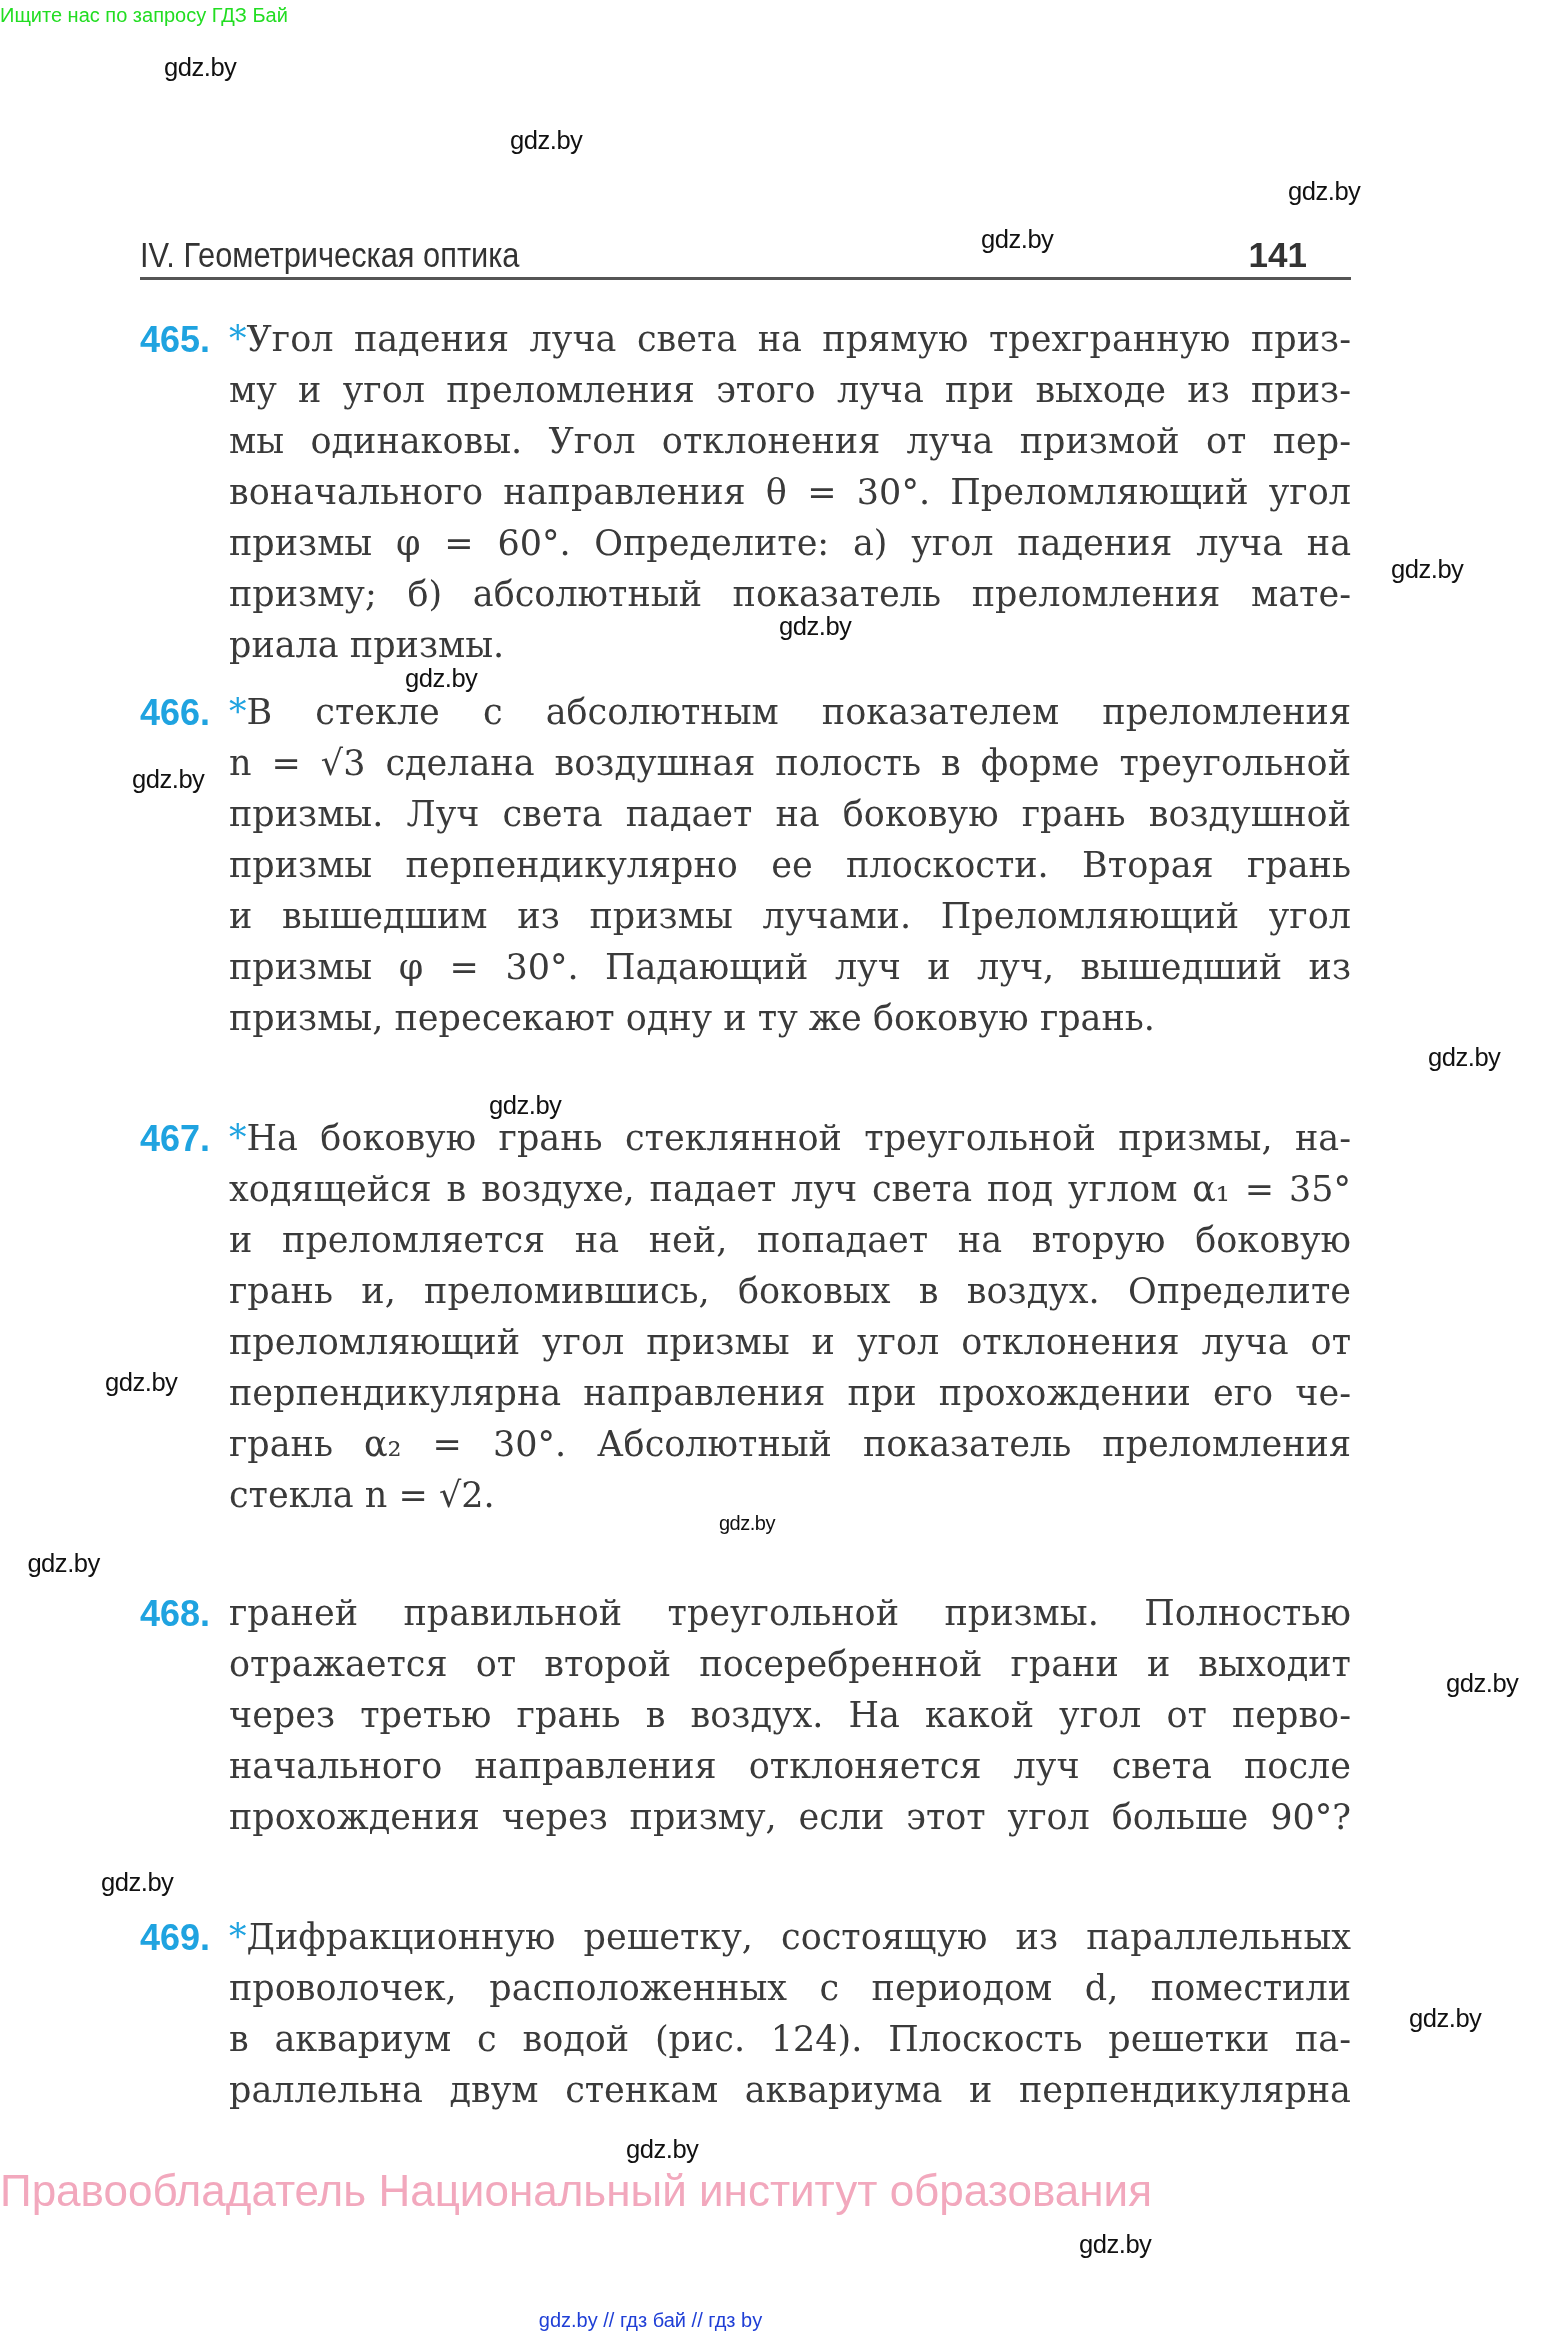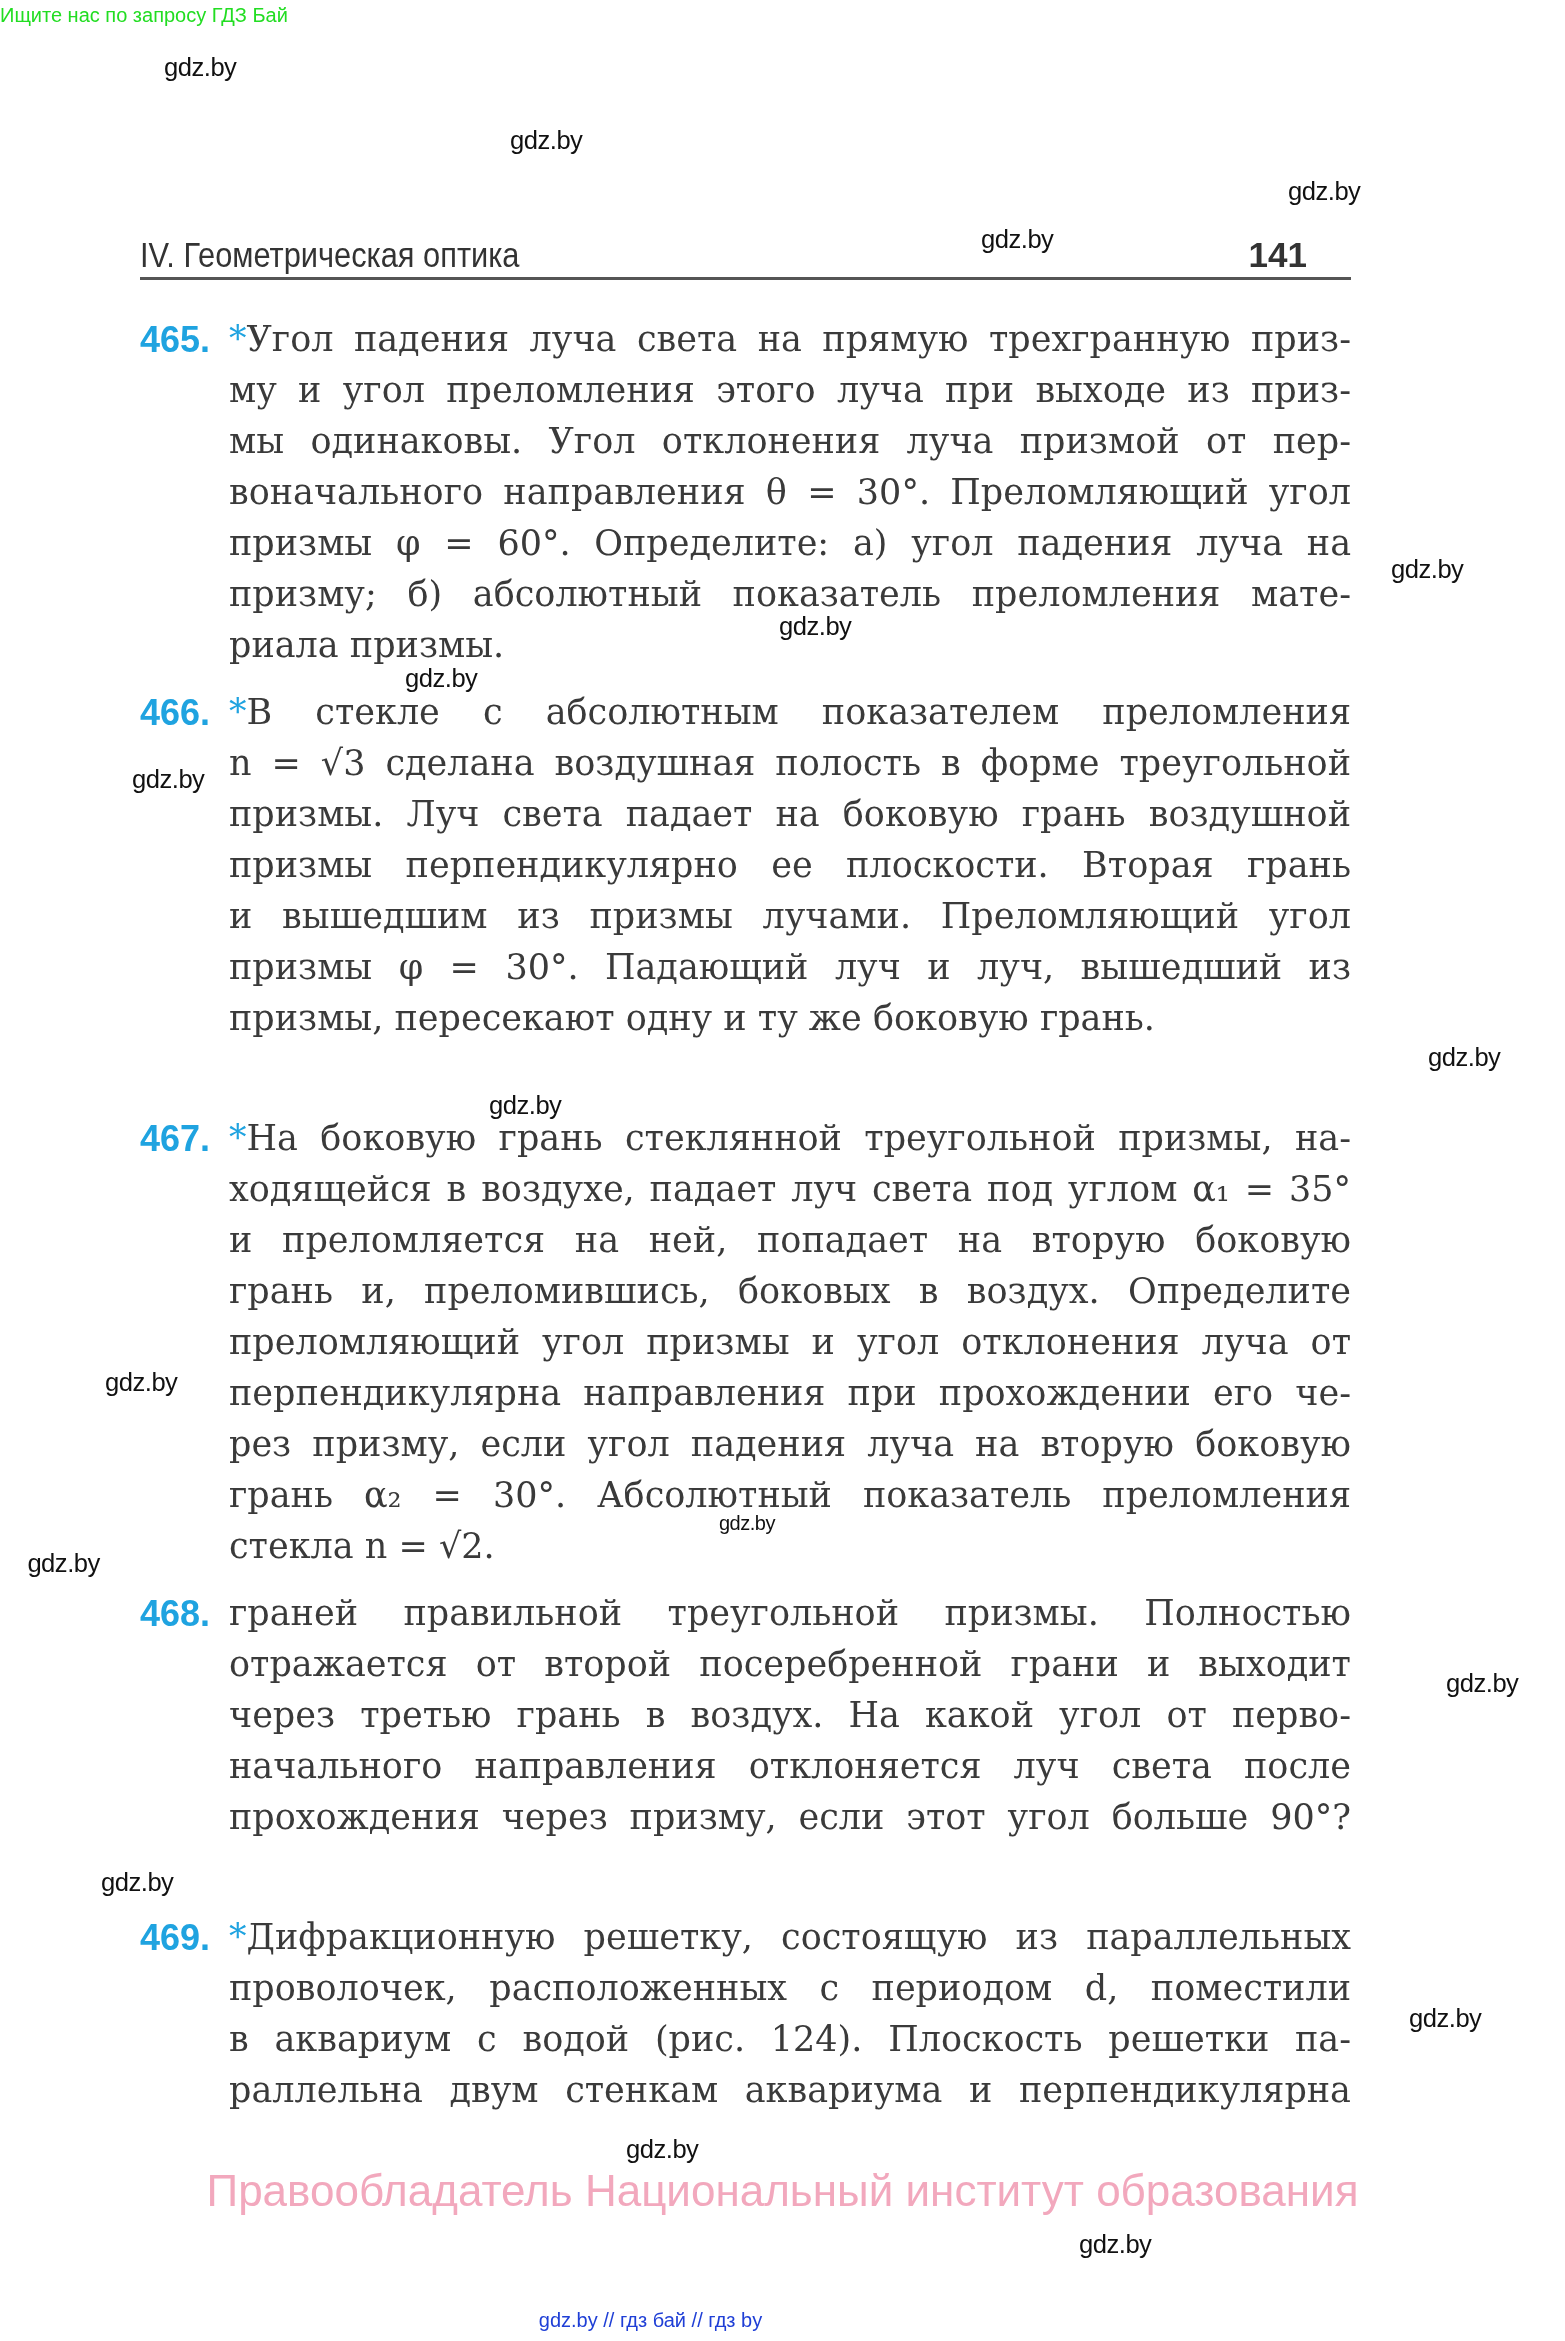--- a/index.html
+++ b/index.html
@@ -14,21 +14,21 @@
     font-size:35px; font-weight:bold; color:#333; }
   .header-rule { position:absolute; left:140px; top:277px; width:1211px; height:2.7px; background:#555; }
   .problem { position:absolute; left:140px; width:1211px; }
   .pnum { position:absolute; left:0; top:0; font-family:"Liberation Sans", sans-serif; font-weight:bold;
     font-size:36px; color:#1fa3e0; line-height:51px; }
   .ptext { position:absolute; left:89px; width:1122px; top:0; font-family:"DejaVu Serif", serif;
     font-size:35px; line-height:51px; color:#3a3a3a; }
   .line { display:block; white-space:nowrap; text-align:justify; text-align-last:justify; height:51px; overflow:visible; }
   .line.last { text-align-last:left; }
   .star { color:#1fa3e0; }
-  .footer-rights { position:absolute; top:2166px; left:0; width:1565px; text-align:center;
+  .footer-rights { position:absolute; top:2166px; left:0; width:1565px; 
     font-family:"Liberation Sans", sans-serif; font-size:44px; color:#f2a8bd; }
   .footer-links { position:absolute; top:2309px; left:0; width:1301px; text-align:center;
     font-family:"Liberation Sans", sans-serif; font-size:20px; color:#1f3fd6; }
 </style>
 </head>
 <body>
 
 <div class="top-banner">Ищите нас по запросу ГДЗ Бай</div>
 
 <span class="wm" style="left:164px;top:53px">gdz.by</span>
@@ -84,21 +84,20 @@
 
 <div class="problem" style="top:1113px">
   <span class="pnum">467.</span>
   <div class="ptext">
     <span class="line"><span class="star">*</span><span>На боковую грань стеклянной треугольной призмы, на-</span></span>
     <span class="line">ходящейся в воздухе, падает луч света под углом α₁ = 35°</span>
     <span class="line">и преломляется на ней, попадает на вторую боковую</span>
     <span class="line">грань и, преломившись, боковых в воздух. Определите</span>
     <span class="line">преломляющий угол призмы и угол отклонения луча от</span>
     <span class="line">перпендикулярна направления при прохождении его че-</span>
-    <span class="line">рез призму, если угол падения луча на вторую боковую</span>
     <span class="line">грань α₂ = 30°. Абсолютный показатель преломления</span>
     <span class="line last">стекла n = √2.</span>
   </div>
 </div>
 
 <div class="problem" style="top:1588px">
   <span class="pnum">468.</span>
   <div class="ptext">
     <span class="line">граней правильной треугольной призмы. Полностью</span>
     <span class="line">отражается от второй посеребренной грани и выходит</span>

